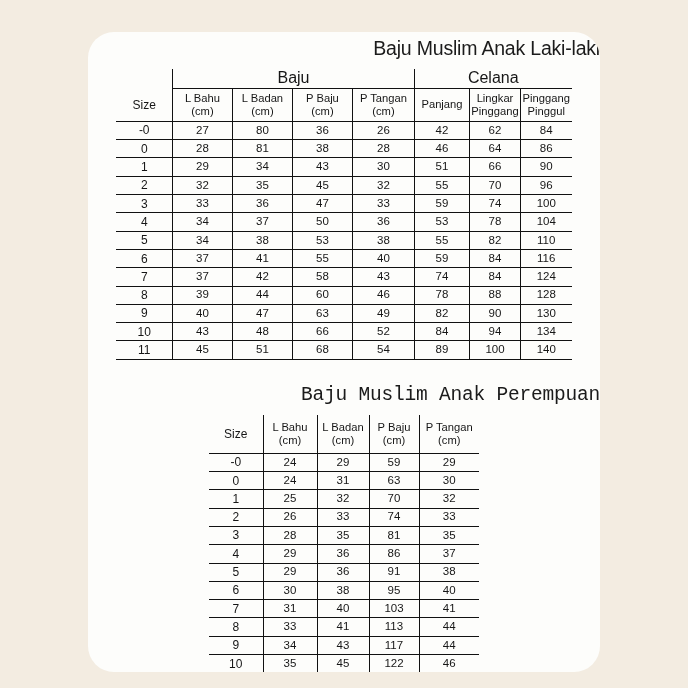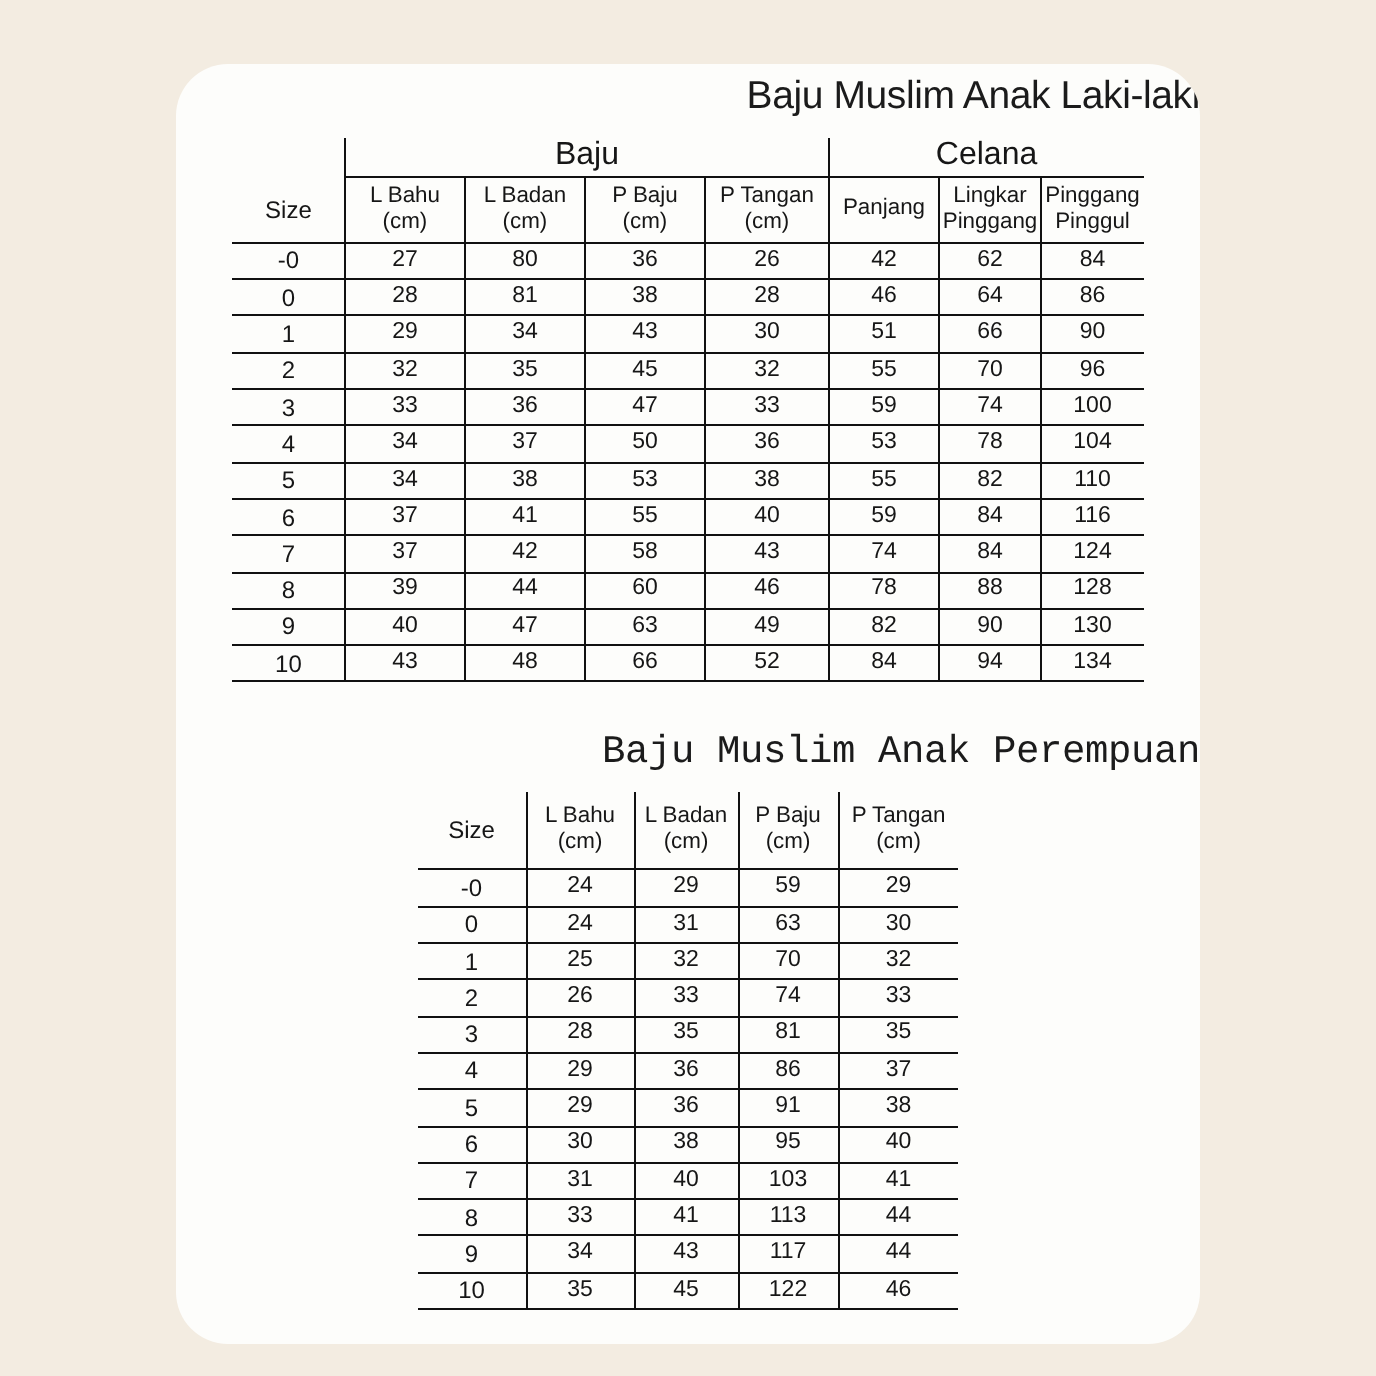--- a/index.html
+++ b/index.html
@@ -270,20 +270,30 @@
             <tr class="data-row">
               <td class="size-cell hb">10</td>
               <td class="vr-l hb">43</td>
               <td class="vr-l hb">48</td>
               <td class="vr-l hb">66</td>
               <td class="vr-l vr-r hb">52</td>
               <td class=" hb">84</td>
               <td class="vr-l hb">94</td>
               <td class="vr-l hb">134</td>
             </tr>
+            <tr class="data-row">
+              <td class="size-cell hb">11</td>
+              <td class="vr-l hb">45</td>
+              <td class="vr-l hb">51</td>
+              <td class="vr-l hb">68</td>
+              <td class="vr-l vr-r hb">54</td>
+              <td class=" hb">89</td>
+              <td class="vr-l hb">100</td>
+              <td class="vr-l hb">140</td>
+            </tr>
           </tbody>
       </table>
 
       <div class="title" id="title-girls">Baju Muslim Anak Perempuan</div>
 
       <table class="sizetable" id="girls-table">
         <colgroup>
           <col style="width:54px">
           <col style="width:54px">
           <col style="width:52px">

